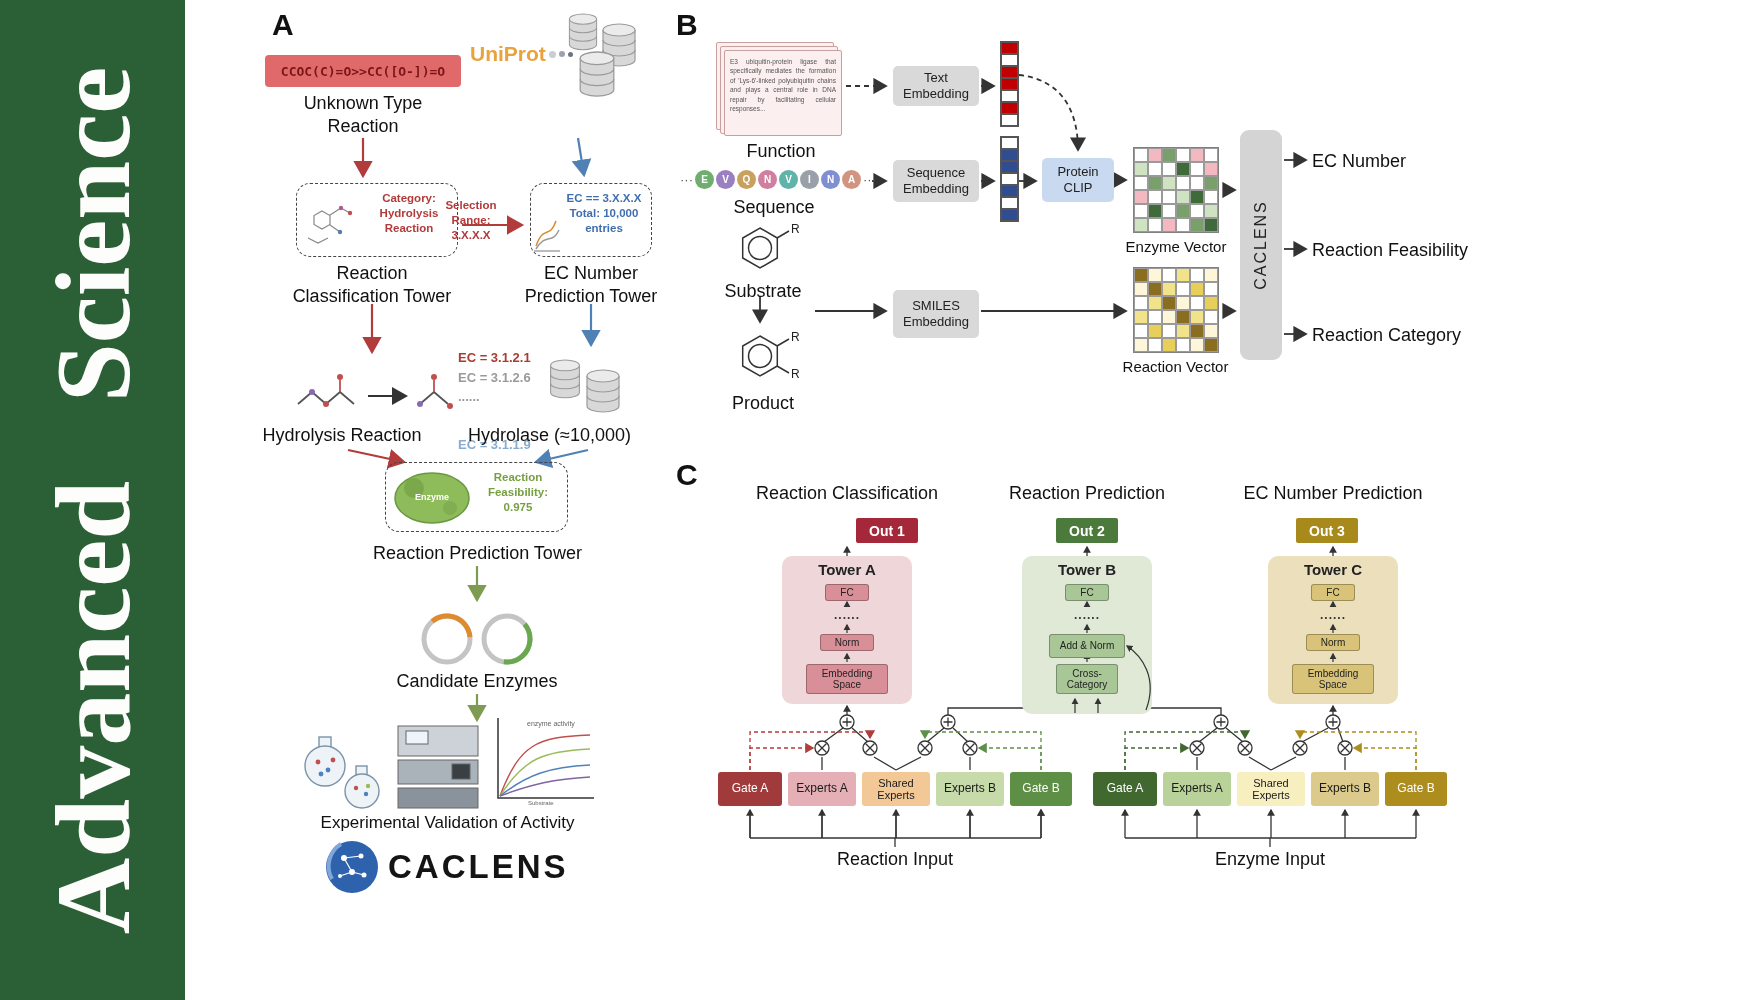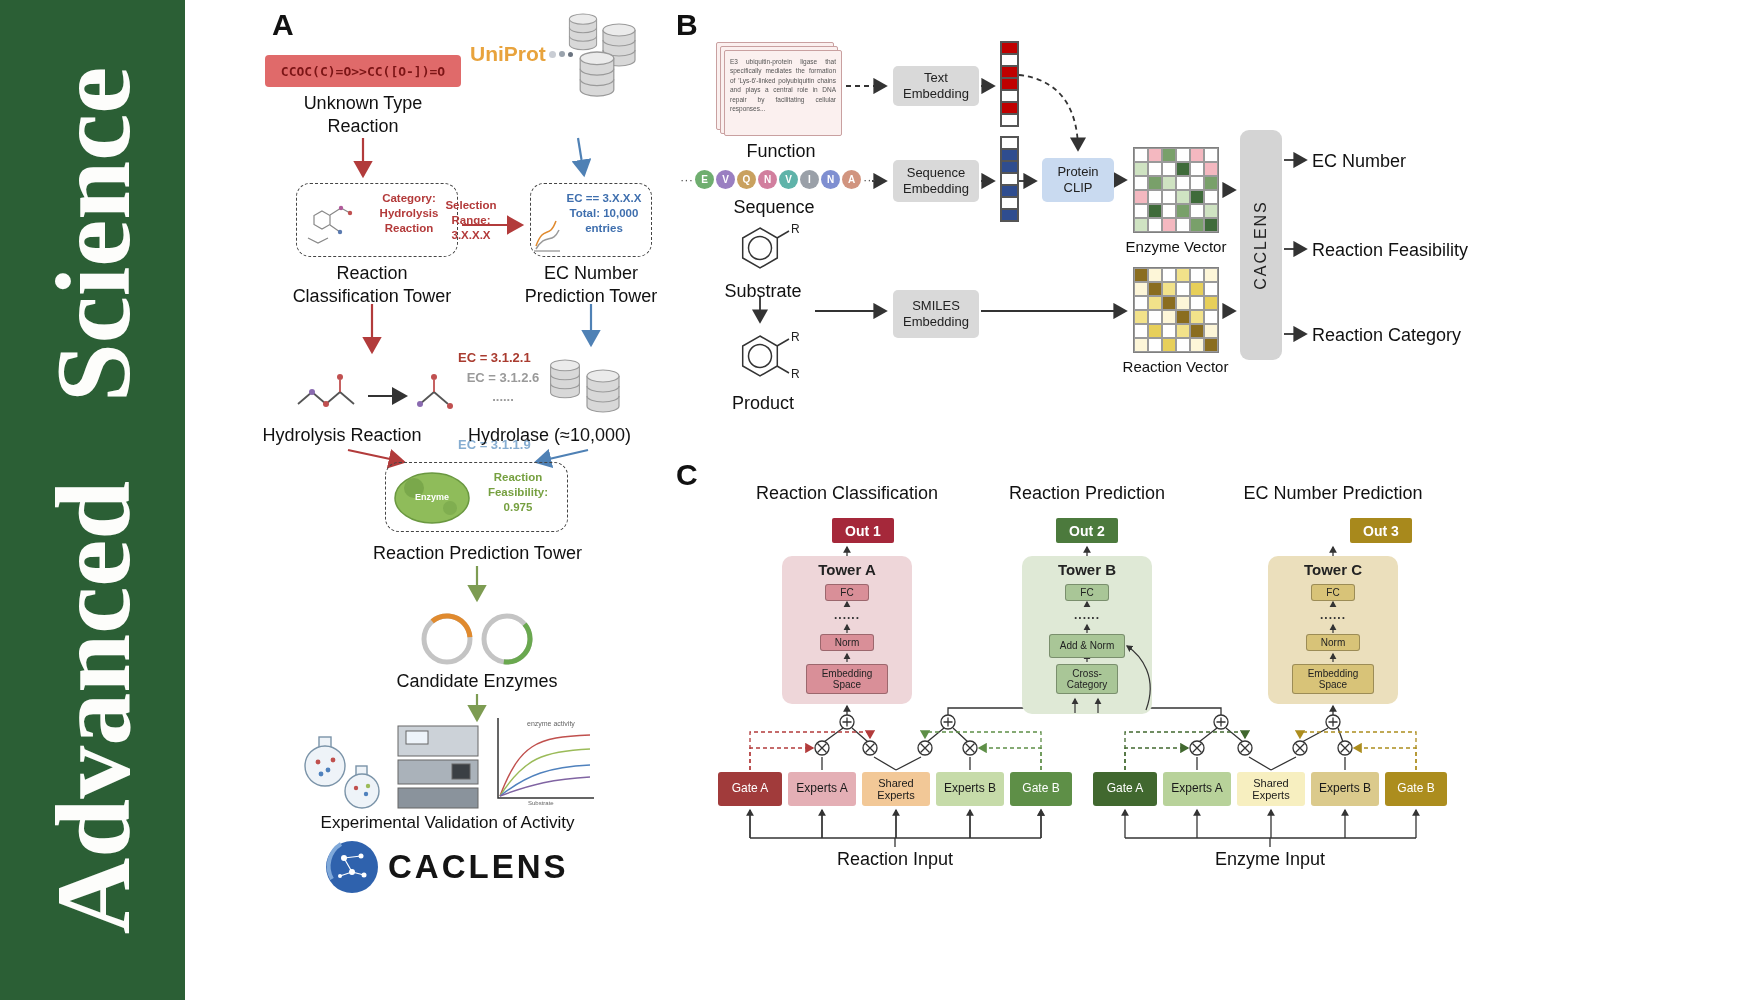--- a/index.html
+++ b/index.html
@@ -17,21 +17,21 @@
     font-size:106px;color:#fdfdfb;white-space:nowrap;word-spacing:52px;}
   .smiles-box{background:#e06a6a;border-radius:4px;color:#7c1516;font-family:"DejaVu Sans Mono",monospace;
     font-size:13px;font-weight:bold;display:flex;align-items:center;justify-content:center;}
   .dashed-box{border:1.6px dashed #444;border-radius:14px;}
   .note{font-size:11.5px;font-weight:bold;line-height:1.3;text-align:center;}
   .note-red{color:#b33a3a;}
   .note-blue{color:#3f6fae;}
   .note-green{color:#76a040;}
   .ec-line{font-size:13px;font-weight:bold;line-height:1.5;}
   .ec-0{color:#a93b2f;}
-  .ec-1,.ec-2{color:#9a9a9a;text-align:center;}
+  .ec-1,.ec-2{color:#9a9a9a;}
   .ec-3{color:#86add1;margin-top:28px;}
   .uniprot{font-size:21px;font-weight:bold;color:#e8a33d;display:flex;align-items:center;gap:3px;}
   .updot{display:inline-block;border-radius:50%;}
   .logo-text{font-size:33px;font-weight:bold;letter-spacing:3px;color:#141414;}
   .tinylbl{color:#666;}
   .func-card{background:#fbf0ef;border:1px solid #c9a0a0;border-radius:2px;}
   .func-text{font-size:6.5px;line-height:1.45;color:#555;text-align:justify;padding:6px 5px;}
   .res-row{display:flex;align-items:center;gap:2px;font-size:13px;color:#555;}
   .res{width:19px;height:19px;border-radius:50%;color:#fff;font-size:10px;font-weight:bold;
     display:inline-flex;align-items:center;justify-content:center;flex:0 0 auto;}
@@ -549,23 +549,23 @@
   <div class="abs lbl" style="left:1312px;top:150px;">EC Number</div>
   <div class="abs lbl" style="left:1312px;top:239px;">Reaction Feasibility</div>
   <div class="abs lbl" style="left:1312px;top:324px;">Reaction Category</div>
 
   <div class="abs panel-letter" style="left:676px;top:458px;">C</div>
 
   <div class="abs lbl ctr" style="left:739px;top:482px;width:216px;">Reaction Classification</div>
   <div class="abs lbl ctr" style="left:984px;top:482px;width:206px;">Reaction Prediction</div>
   <div class="abs lbl ctr" style="left:1222px;top:482px;width:222px;">EC Number Prediction</div>
 
-  <div class="abs out-box" style="left:832px;top:518px;background:#a5283a;">Out 1</div>
+  <div class="abs out-box" style="left:856px;top:518px;background:#a5283a;">Out 1</div>
   <div class="abs out-box" style="left:1056px;top:518px;background:#4c7a3d;">Out 2</div>
-  <div class="abs out-box" style="left:1350px;top:518px;background:#a8891c;">Out 3</div>
+  <div class="abs out-box" style="left:1296px;top:518px;background:#a8891c;">Out 3</div>
 
   <div class="abs tower-title" style="left:782px;top:561px;width:130px;">Tower A</div>
   <div class="tbox" style="left:825px;top:584px;width:44px;height:17px;background:#d98f98;">FC</div>
   <div class="abs dots" style="left:782px;top:608px;width:130px;">......</div>
   <div class="tbox" style="left:820px;top:634px;width:54px;height:17px;background:#d98f98;">Norm</div>
   <div class="tbox pre" style="left:806px;top:664px;width:82px;height:30px;background:#d98f98;">Embedding
 Space</div>
 
   <div class="abs tower-title" style="left:1022px;top:561px;width:130px;">Tower B</div>
   <div class="tbox" style="left:1065px;top:584px;width:44px;height:17px;background:#a9c697;">FC</div>

